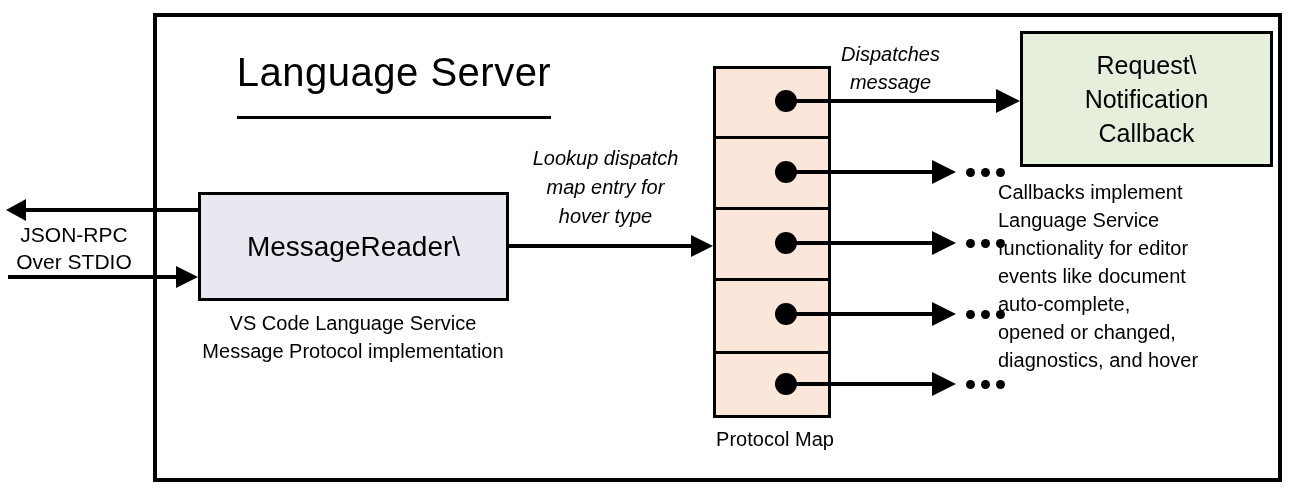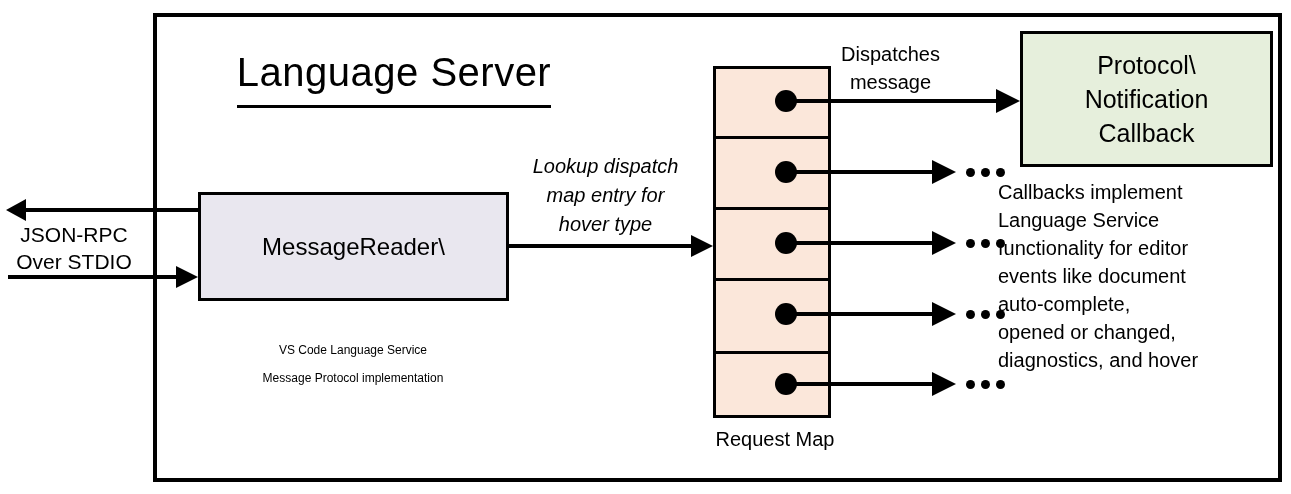--- a/index.html
+++ b/index.html
@@ -2,42 +2,42 @@
 <html><head>
 <meta charset="utf-8">
 <style>
   * { margin: 0; padding: 0; box-sizing: border-box; }
   body { background: #ffffff; font-family: "Liberation Sans", sans-serif; color: #000; }
   .canvas { position: relative; width: 1291px; height: 494px; background: #fff; overflow: hidden; }
 
   .outer-box { position: absolute; left: 153px; top: 13px; width: 1129px; height: 469px; border: 4px solid #000; background: transparent; }
 
   .title-wrap { position: absolute; left: 224px; top: 50px; width: 340px; text-align: center; }
-  .title-wrap .title-text { display: inline-block; font-size: 40px; letter-spacing: 0.5px; border-bottom: 3px solid #000; padding-bottom: 10px; }
+  .title-wrap .title-text { display: inline-block; font-size: 40px; letter-spacing: 0.5px; border-bottom: 3px solid #000; padding-bottom: 21px; }
 
   .hline { position: absolute; height: 4px; background: #000; }
   .ah-left  { position: absolute; width: 0; height: 0; border-top: 11px solid transparent; border-bottom: 11px solid transparent; border-right: 20px solid #000; }
   .ah-right { position: absolute; width: 0; height: 0; border-top: 11px solid transparent; border-bottom: 11px solid transparent; border-left: 22px solid #000; }
   .ah-right.big { border-top-width: 12px; border-bottom-width: 12px; border-left-width: 24px; }
 
   .io-label { position: absolute; left: 5px; top: 221px; width: 138px; text-align: center; font-size: 21px; line-height: 27px; }
 
-  .rw-box { position: absolute; left: 198px; top: 192px; width: 311px; height: 109px; background: #E9E7EF; border: 3px solid #000; display: flex; flex-direction: column; align-items: center; justify-content: center; font-size: 24px; line-height: 38px; text-align: center; }
-  .rw-caption { position: absolute; left: 163px; top: 309px; width: 380px; text-align: center; font-size: 12px; line-height: 28px; margin-top: 27px; }
+  .rw-box { position: absolute; left: 198px; top: 192px; width: 311px; height: 109px; background: #E9E7EF; border: 3px solid #000; display: flex; flex-direction: column; align-items: center; justify-content: center; font-size: 28px; line-height: 38px; text-align: center; }
+  .rw-caption { position: absolute; left: 163px; top: 309px; width: 380px; text-align: center; font-size: 20px; line-height: 28px; }
 
-  .lookup-label { position: absolute; left: 508px; top: 152px; width: 195px; text-align: center; font-style: italic; font-size: 20px; line-height: 29px; }
+  .lookup-label { position: absolute; left: 508px; top: 144px; width: 195px; text-align: center; font-style: italic; font-size: 20px; line-height: 29px; }
 
   .dmap { position: absolute; left: 713px; top: 66px; width: 118px; height: 352px; background: #FBE7DA; border: 3px solid #000; }
   .dmap .divider { position: absolute; left: 0; width: 112px; height: 3px; background: #000; }
   .entry-dot { position: absolute; width: 22px; height: 22px; border-radius: 50%; background: #000; }
 
   .ellipsis { position: absolute; display: flex; gap: 6px; }
   .ellipsis .e-dot { width: 9px; height: 9px; border-radius: 50%; background: #000; }
 
-  .dispatches-label { position: absolute; left: 818px; top: 40px; width: 145px; text-align: center; font-size: 20px; line-height: 28px; }
+  .dispatches-label { position: absolute; left: 818px; top: 40px; width: 145px; text-align: center; font-style: italic; font-size: 20px; line-height: 28px; }
 
   .cb-box { position: absolute; left: 1020px; top: 31px; width: 253px; height: 136px; background: #E6EFDC; border: 3px solid #000; display: flex; flex-direction: column; align-items: center; justify-content: center; font-size: 25px; line-height: 34px; text-align: center; }
 
   .cb-note { position: absolute; left: 998px; top: 178px; width: 290px; text-align: left; font-size: 20px; line-height: 28px; }
 
   .dmap-caption { position: absolute; left: 650px; top: 427px; width: 250px; text-align: center; font-size: 20px; line-height: 25px; }
 </style>
 </head>
 <body>
 
@@ -123,32 +123,32 @@
       <div class="e-dot"></div>
       <div class="e-dot"></div>
   </div>
 
   <div class="dispatches-label">
     <div>Dispatches</div>
     <div>message</div>
   </div>
 
   <div class="cb-box">
-    <div>Protocol\</div>
+    <div>Request\</div>
     <div>Notification</div>
     <div>Callback</div>
   </div>
 
   <div class="cb-note">
     <div>Callbacks implement</div>
     <div>Language Service</div>
     <div>functionality for editor</div>
     <div>events like document</div>
     <div>auto-complete,</div>
     <div>opened or changed,</div>
     <div>diagnostics, and hover</div>
   </div>
 
   <div class="dmap-caption">
-    <div>Request Map</div>
+    <div>Protocol Map</div>
   </div>
 
 </div>
 
 </body></html>

